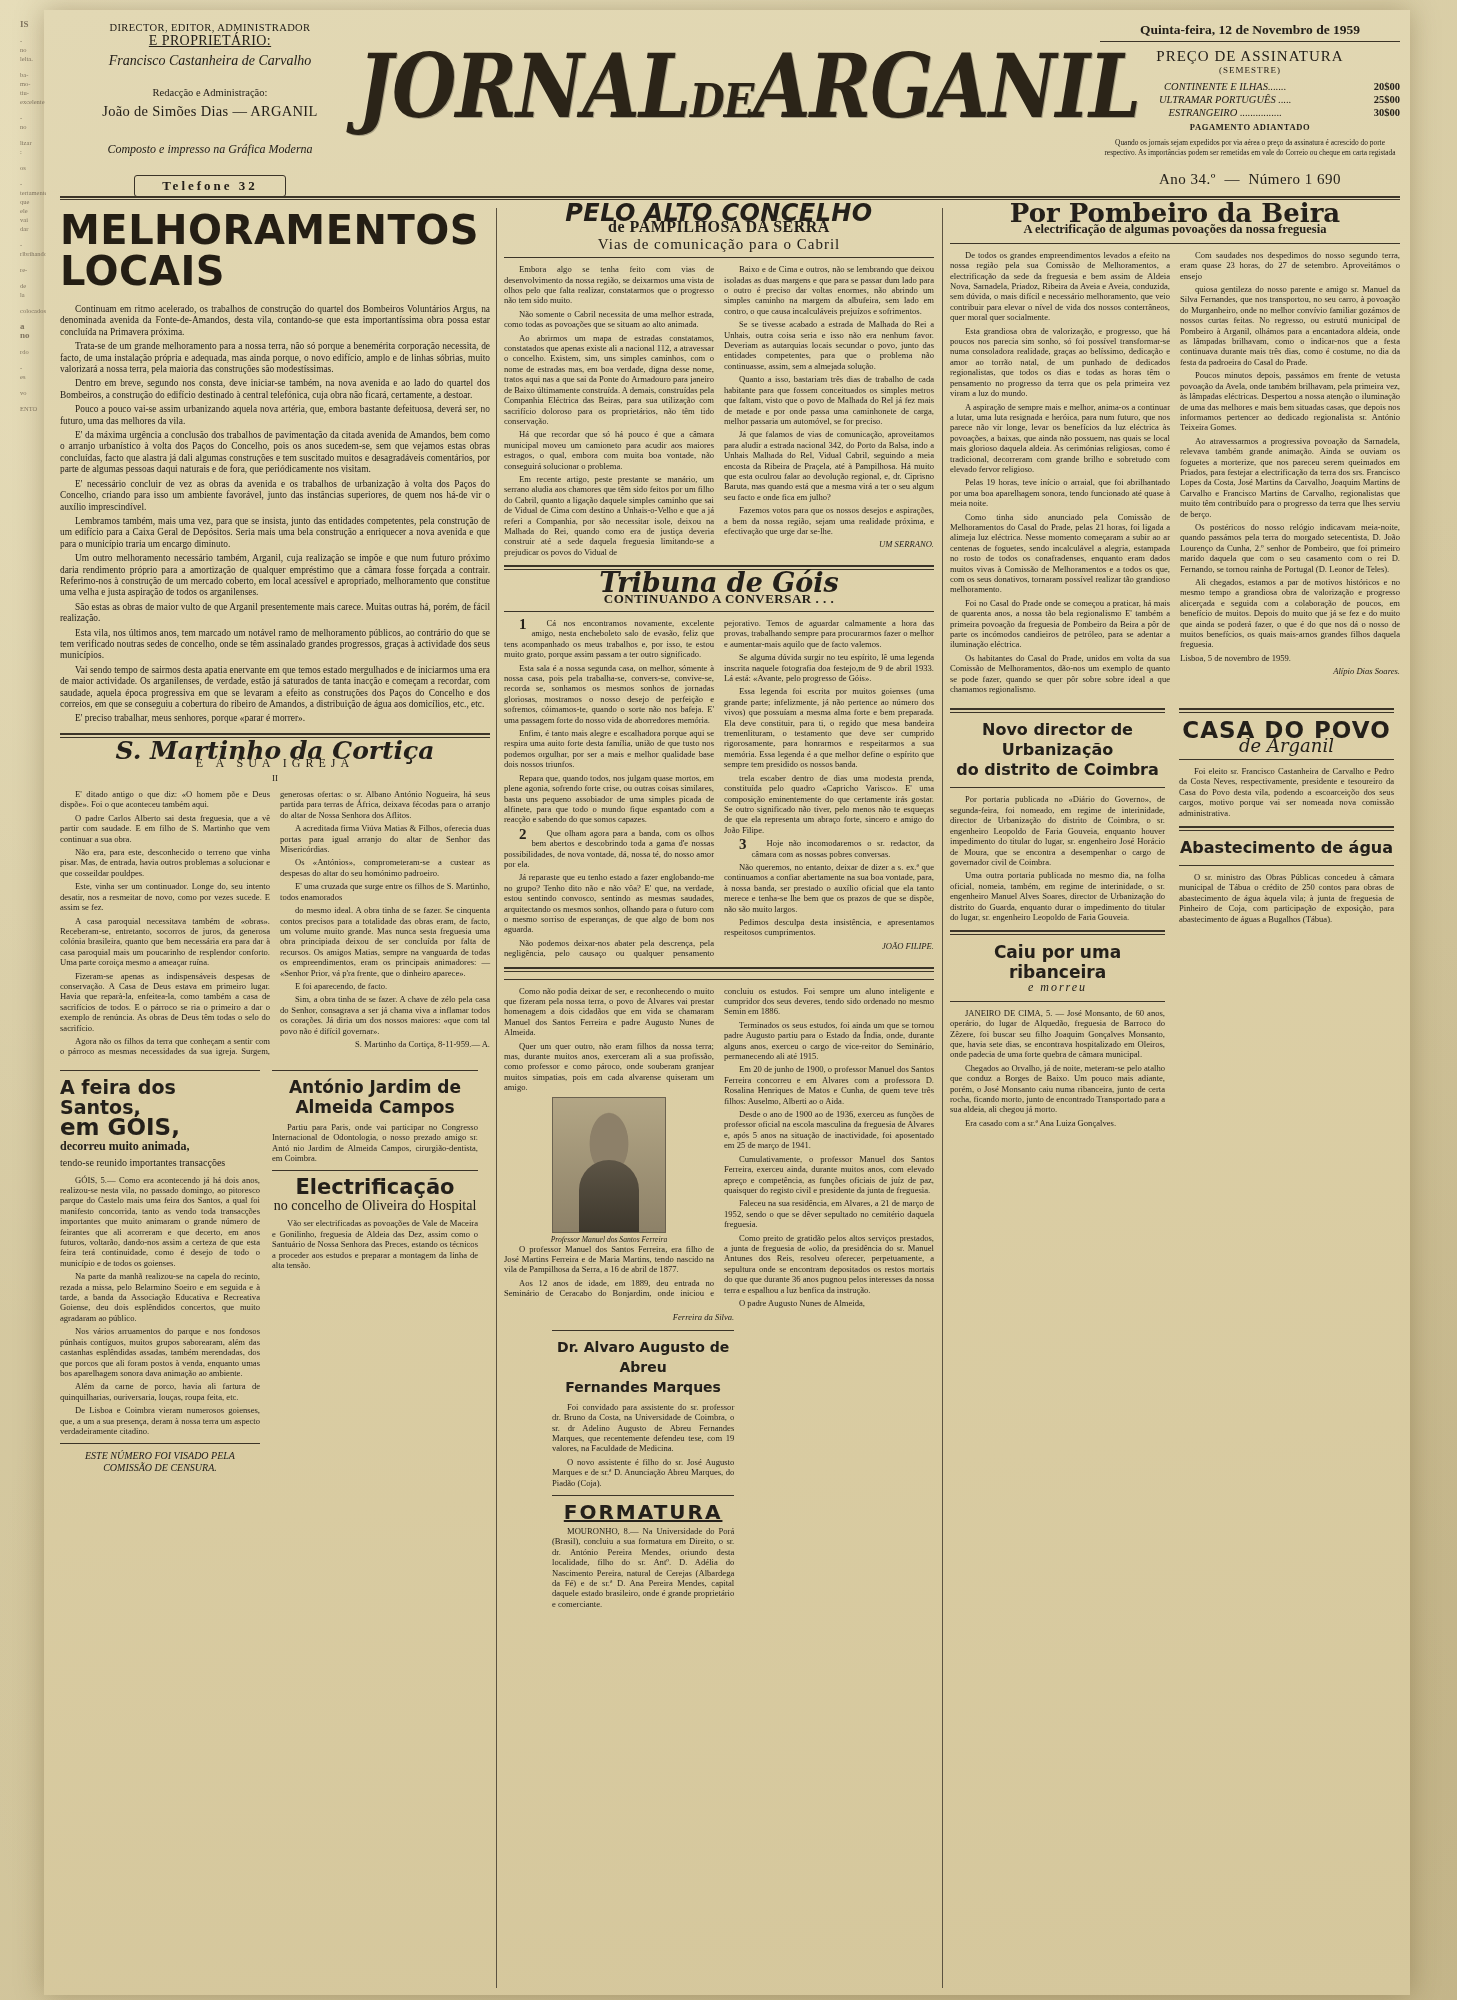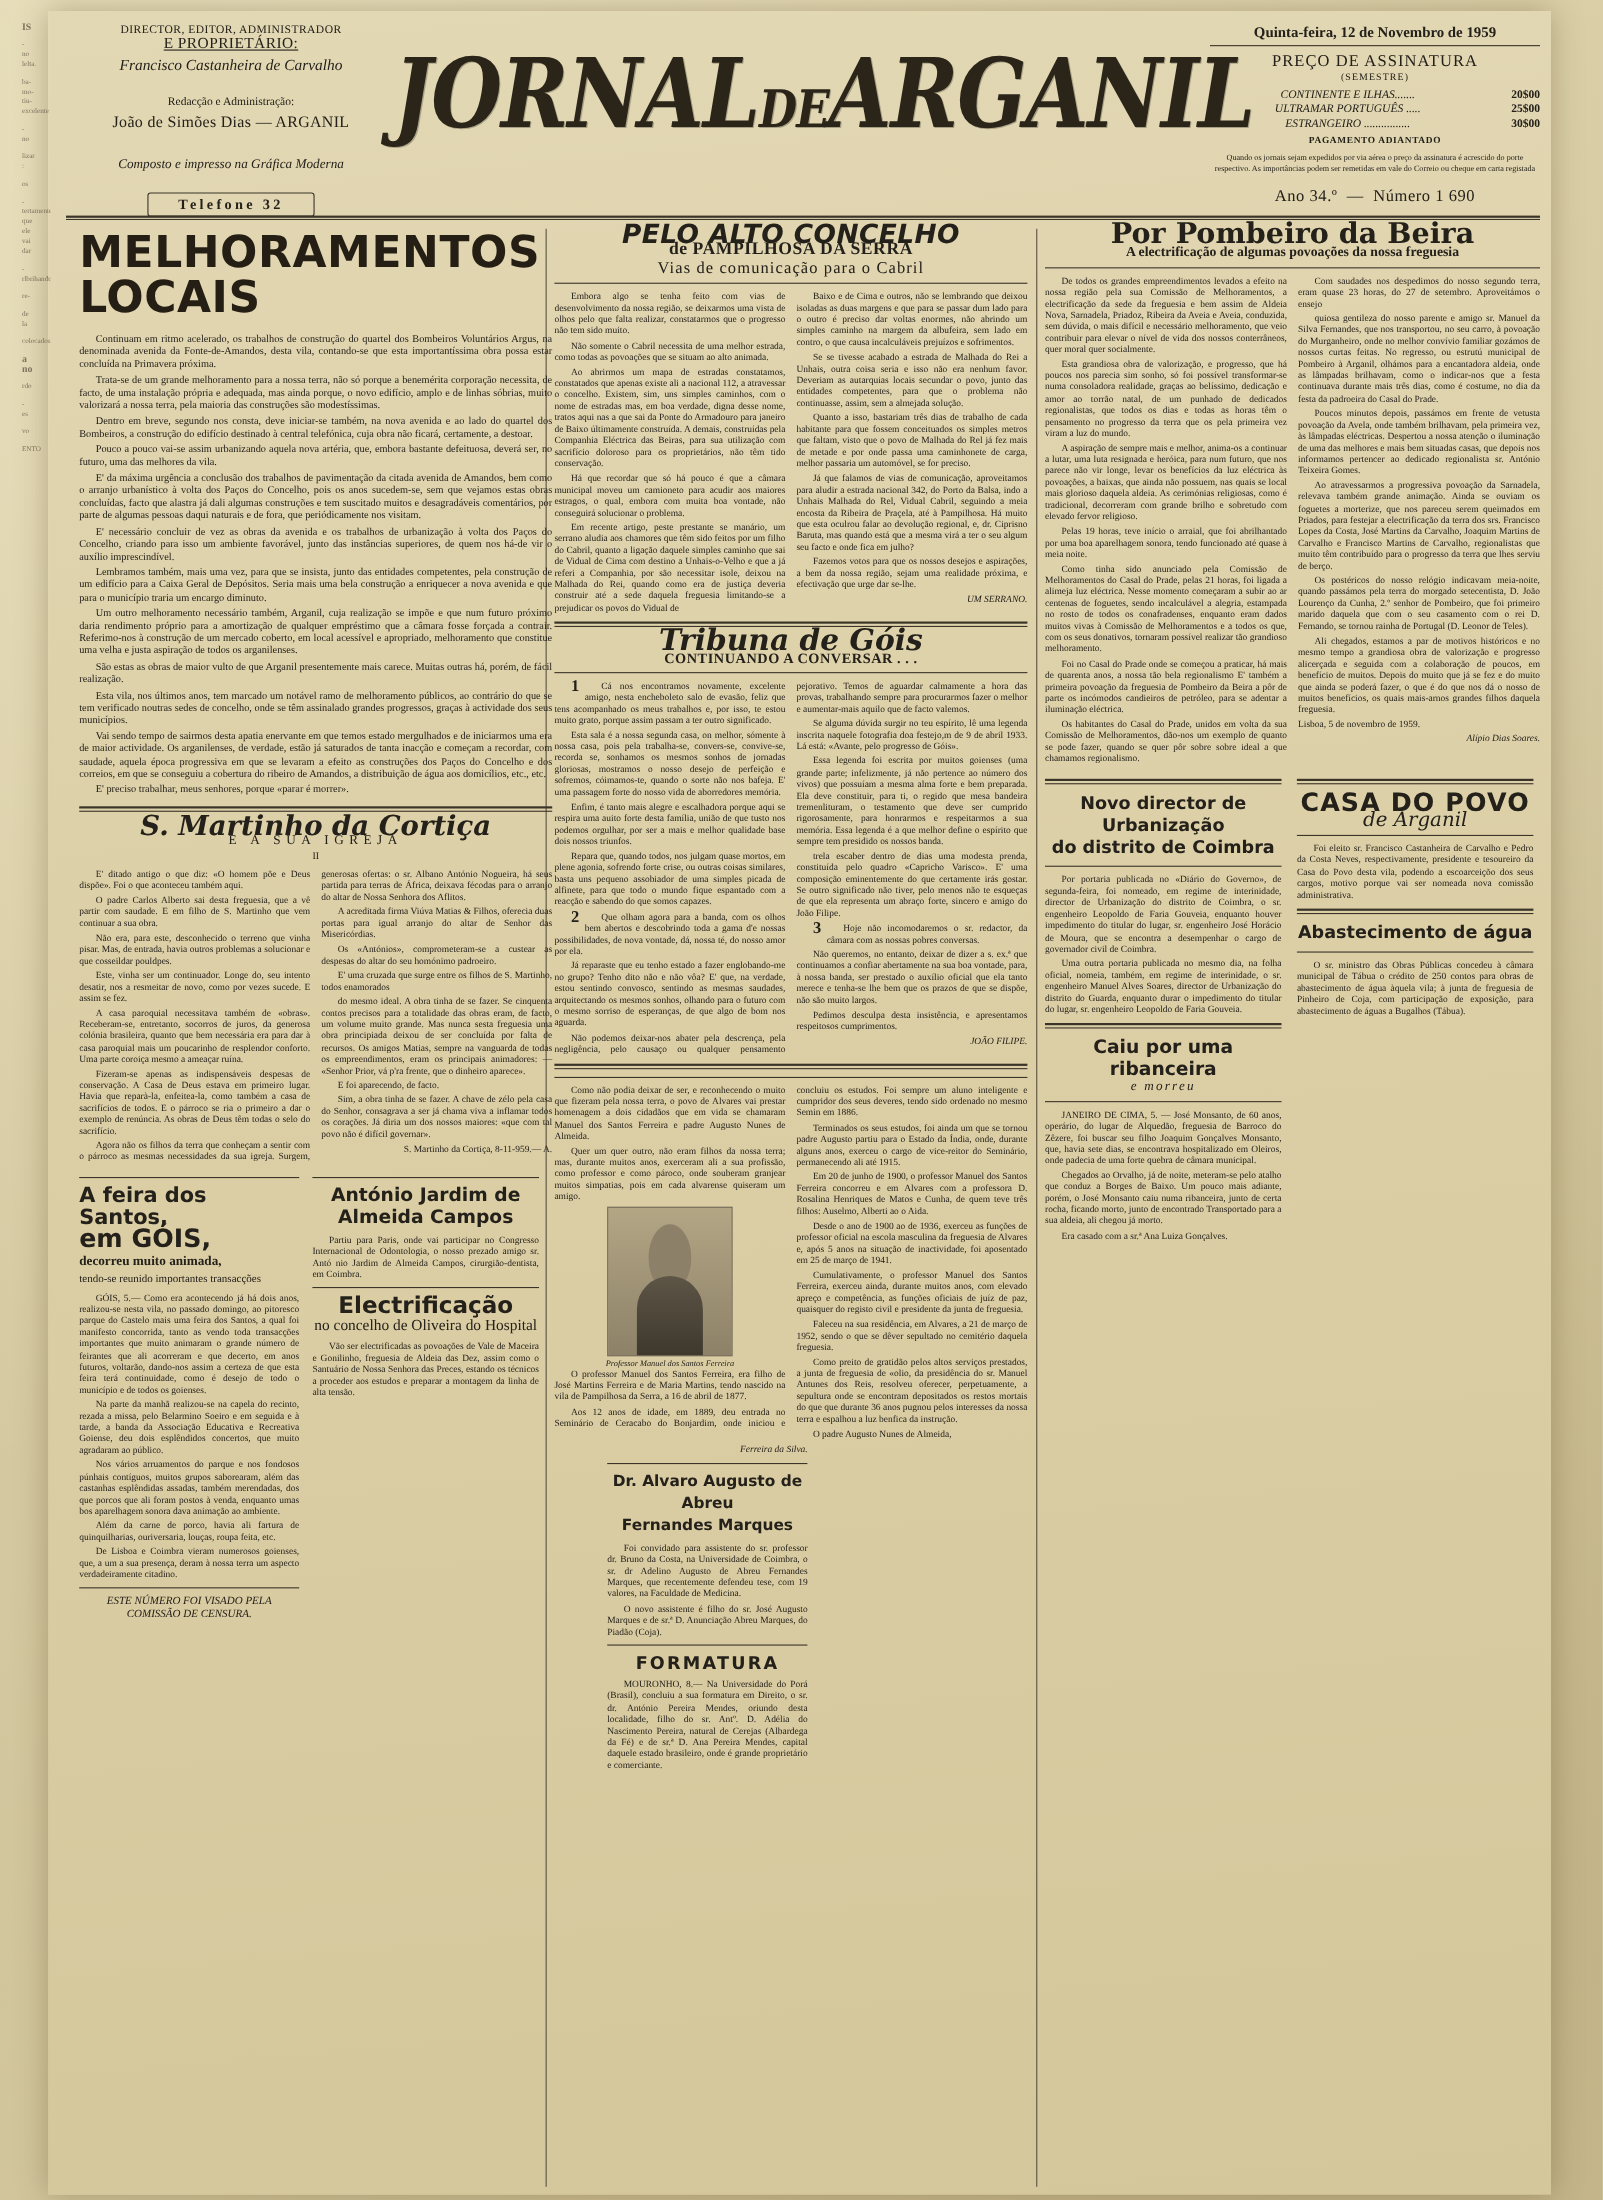--- a/index.html
+++ b/index.html
@@ -73,21 +73,21 @@
   .ano{
     position:absolute;right:0;bottom:2px;width:300px;text-align:center;
     font-size:15px;letter-spacing:.5px;
   }
   .rule{position:absolute;left:60px;top:196px;width:1340px;border-top:2px solid #3b3428;}
   .rule2{position:absolute;left:60px;top:199px;width:1340px;border-top:1px solid #3b3428;}
 
   
   .cols{position:absolute;left:60px;top:208px;width:1340px;height:1780px;}
   .col{position:absolute;top:0;font-size:9.4px;line-height:11.4px;text-align:justify;}
-  .c1{left:12px;width:430px;}
+  .c1{left:0;width:430px;}
   .c2{left:444px;width:430px;}
   .c3{left:890px;width:450px;}
   .vline{position:absolute;top:0;width:0;border-left:1px solid #5b5240;height:1780px;}
   .v1{left:436px;}
   .v2{left:882px;}
 
   p{margin:0 0 3px 0;text-indent:15px;}
 
   h1.head{
     font-family:"DejaVu Sans", sans-serif;
@@ -349,21 +349,21 @@
             <p class="rt ital">Ferreira da Silva.</p>
           </div>
           <div class="boxrule"></div>
           <div class="tbl-title" style="font-size:14px;">Dr. Alvaro Augusto de Abreu</div>
           <div class="tbl-title" style="font-size:14px;">Fernandes Marques</div>
           <div class="small" style="margin-top:5px;">
             <p>Foi convidado para assistente do sr. professor dr. Bruno da Costa, na Universidade de Coimbra, o sr. dr Adelino Augusto de Abreu Fernandes Marques, que recentemente defendeu tese, com 19 valores, na Faculdade de Medicina.</p>
             <p>O novo assistente é filho do sr. José Augusto Marques e de sr.ª D. Anunciação Abreu Marques, do Piadão (Coja).</p>
           </div>
           <div class="boxrule"></div>
-          <div class="tbl-title" style="font-size:16px;letter-spacing:2px;">FORMATURA</div>
+          <div class="tbl-title" style="font-size:20px;letter-spacing:2px;text-decoration:underline;">FORMATURA</div>
           <div class="small" style="margin-top:4px;">
             <p>MOURONHO, 8.— Na Universidade do Porá (Brasil), concluiu a sua formatura em Direito, o sr. dr. António Pereira Mendes, oriundo desta localidade, filho do sr. Antº. D. Adélia do Nascimento Pereira, natural de Cerejas (Albardega da Fé) e de sr.ª D. Ana Pereira Mendes, capital daquele estado brasileiro, onde é grande proprietário e comerciante.</p>
           </div>
         </div>
         <div style="width:206px;"></div>
       </div>
     </div>
 
     <div class="col c3">
       <div style="text-align:center;font-family:'DejaVu Serif',serif;font-weight:bold;font-size:26px;">Por Pombeiro da Beira</div>

